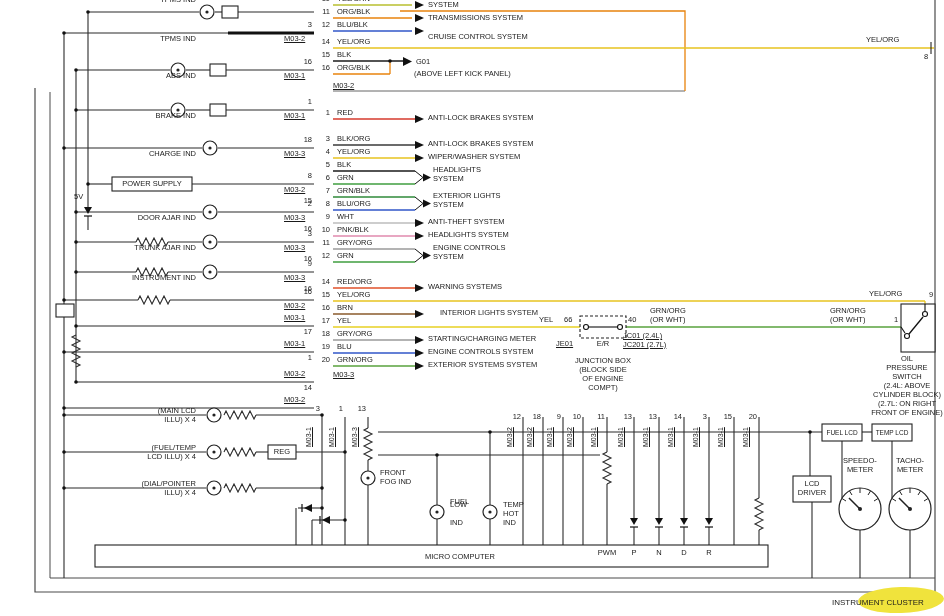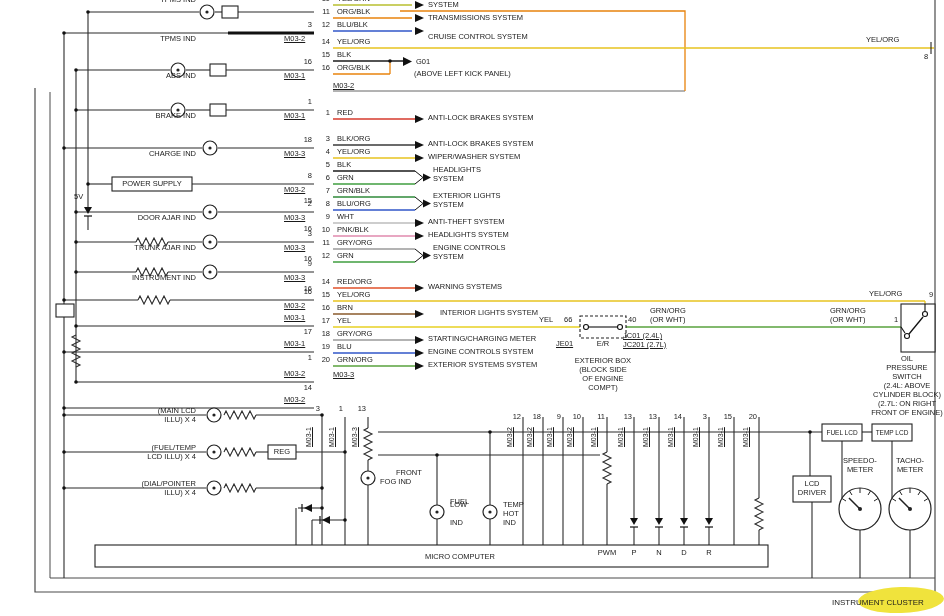--- a/index.html
+++ b/index.html
@@ -445,21 +445,21 @@
 <div class="t u" style="left:556px;top:340px">JE01</div>
 <div class="t" style="left:628px;top:316px">40</div>
 <div class="t u" style="left:623px;top:332px">JC01 (2.4L)</div>
 <div class="t u" style="left:623px;top:341px">JC201 (2.7L)</div>
 <div class="t" style="left:650px;top:307px">GRN/ORG</div>
 <div class="t" style="left:650px;top:316px">(OR WHT)</div>
 <div class="t" style="left:830px;top:307px">GRN/ORG</div>
 <div class="t" style="left:830px;top:316px">(OR WHT)</div>
 <div class="t" style="left:894px;top:316px">1</div>
 <div class="t ct" style="left:568px;top:340px;width:70px">E/R</div>
-<div class="t ct" style="left:568px;top:357px;width:70px">EXTERIOR BOX</div>
+<div class="t ct" style="left:568px;top:357px;width:70px">JUNCTION BOX</div>
 <div class="t ct" style="left:568px;top:366px;width:70px">(BLOCK SIDE</div>
 <div class="t ct" style="left:568px;top:375px;width:70px">OF ENGINE</div>
 <div class="t ct" style="left:568px;top:384px;width:70px">COMPT)</div>
 <div class="t ct" style="left:862px;top:355px;width:90px">OIL</div>
 <div class="t ct" style="left:862px;top:364px;width:90px">PRESSURE</div>
 <div class="t ct" style="left:862px;top:373px;width:90px">SWITCH</div>
 <div class="t ct" style="left:862px;top:382px;width:90px">(2.4L: ABOVE</div>
 <div class="t ct" style="left:862px;top:391px;width:90px">CYLINDER BLOCK)</div>
 <div class="t ct" style="left:862px;top:400px;width:90px">(2.7L: ON RIGHT</div>
 <div class="t ct" style="left:862px;top:409px;width:90px">FRONT OF ENGINE)</div>
@@ -487,21 +487,21 @@
 <div class="v" style="left:650px;top:439px">M03-1</div>
 <div class="t rt" style="left:672px;top:413px;width:10px">14</div>
 <div class="v" style="left:675px;top:439px">M03-1</div>
 <div class="t rt" style="left:697px;top:413px;width:10px">3</div>
 <div class="v" style="left:700px;top:439px">M03-1</div>
 <div class="t rt" style="left:722px;top:413px;width:10px">15</div>
 <div class="v" style="left:725px;top:439px">M03-1</div>
 <div class="t rt" style="left:747px;top:413px;width:10px">20</div>
 <div class="v" style="left:750px;top:439px">M03-1</div>
 
-<div class="t" style="left:396px;top:469px">FRONT</div>
+<div class="t" style="left:380px;top:469px">FRONT</div>
 <div class="t" style="left:380px;top:478px">FOG IND</div>
 <div class="t" style="left:450px;top:501px">LOW</div>
 <div class="t" style="left:450px;top:498px">FUEL</div>
 <div class="t" style="left:450px;top:519px">IND</div>
 <div class="t" style="left:503px;top:501px">TEMP</div>
 <div class="t" style="left:503px;top:510px">HOT</div>
 <div class="t" style="left:503px;top:519px">IND</div>
 <div class="t ct" style="left:400px;top:553px;width:120px">MICRO COMPUTER</div>
 <div class="t ct" style="left:595px;top:549px;width:24px">PWM</div>
 <div class="t ct" style="left:622px;top:549px;width:24px">P</div>

